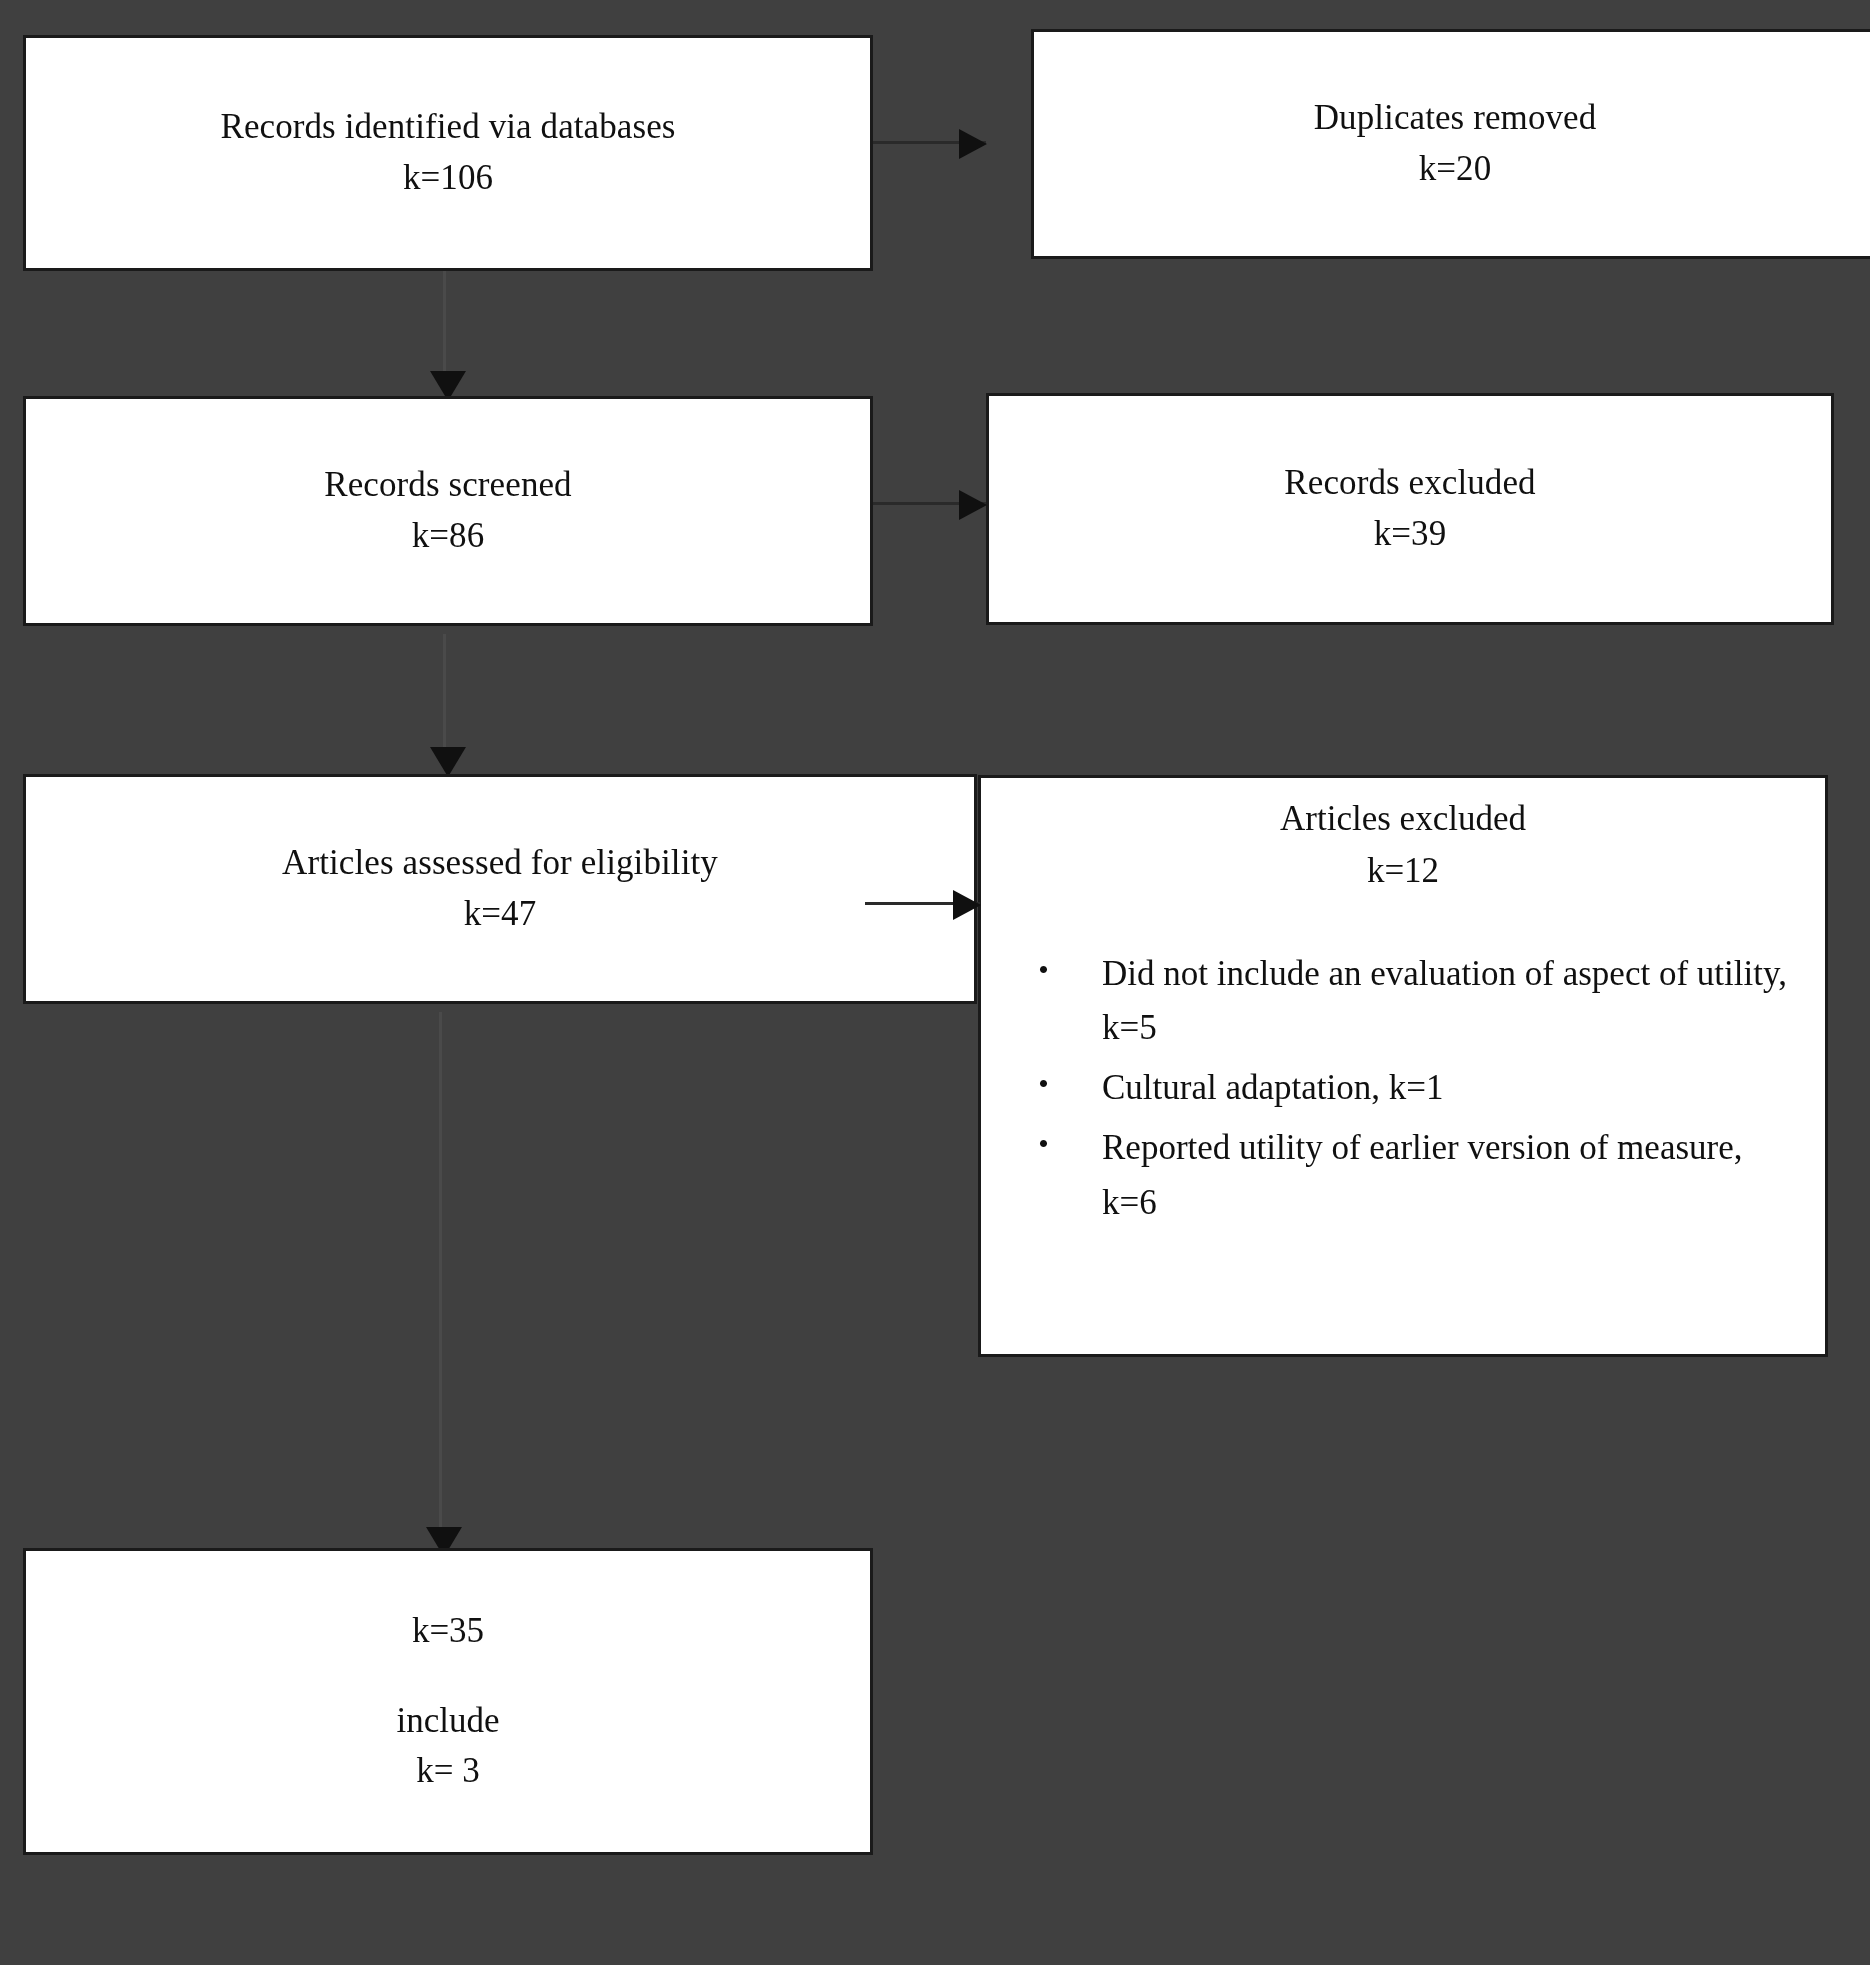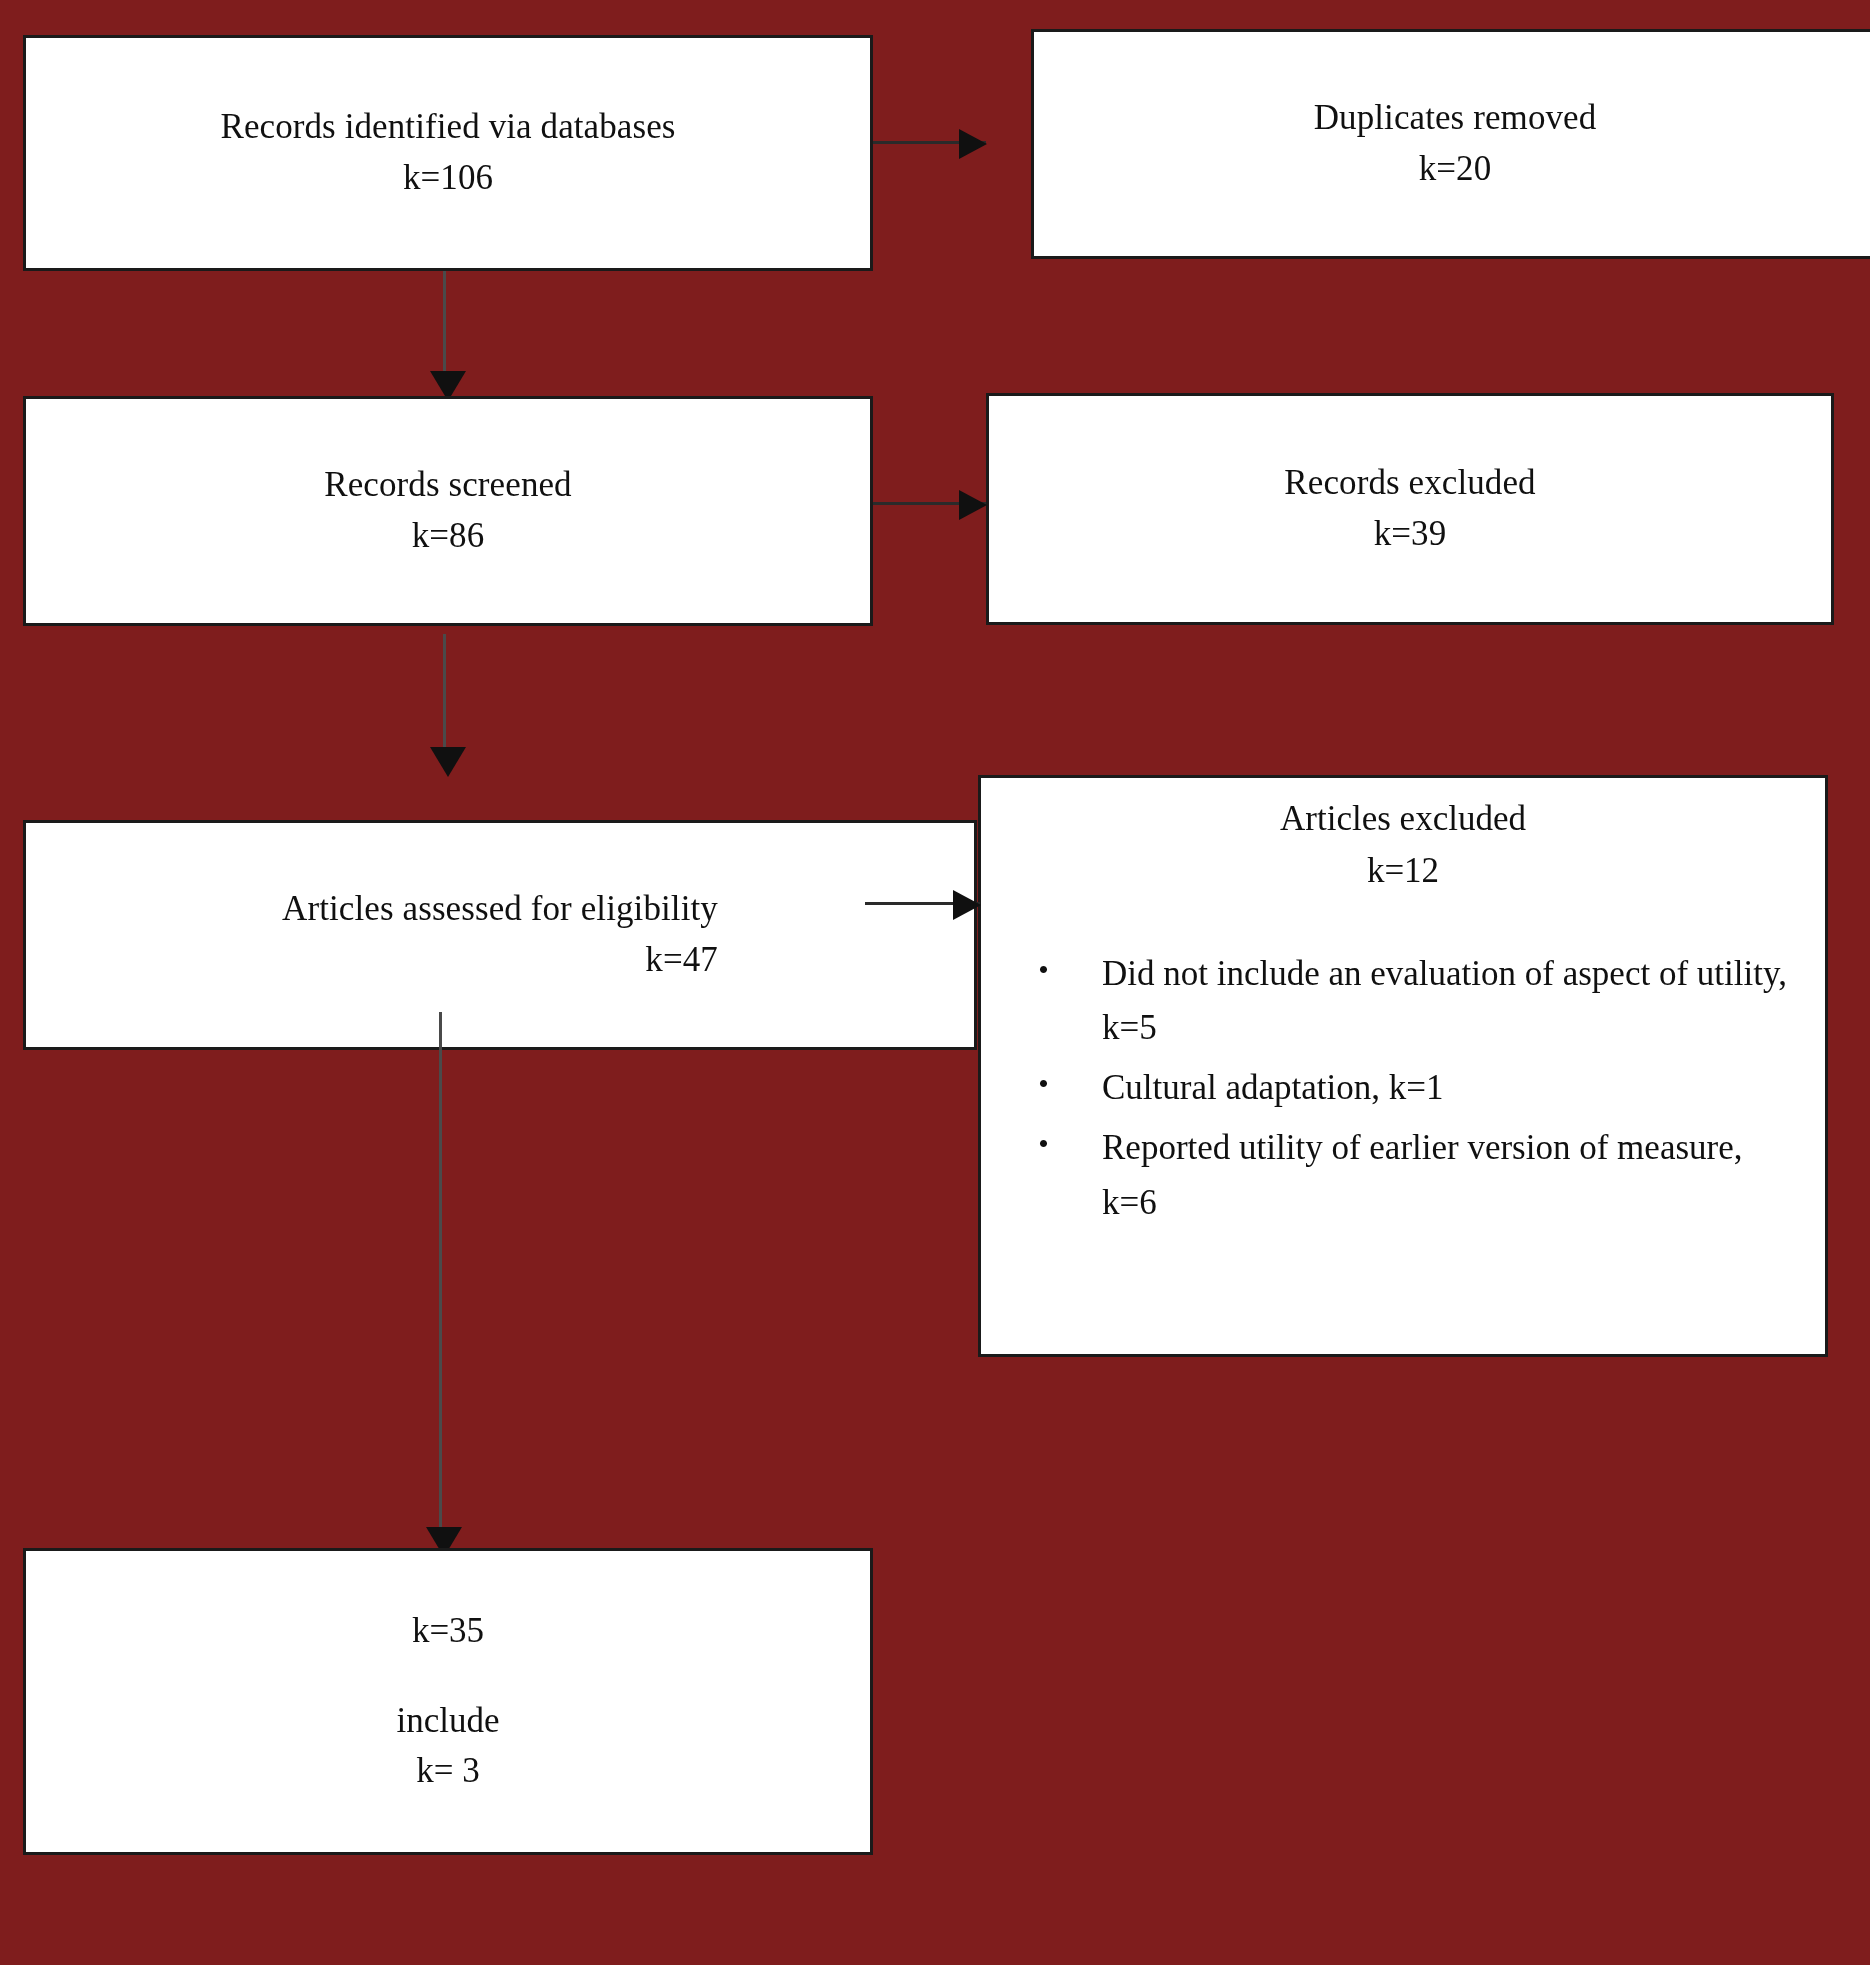--- a/index.html
+++ b/index.html
@@ -5,21 +5,21 @@
 <style>
   html, body {
     margin: 0;
     padding: 0;
     background: #ffffff;
   }
   #canvas {
     position: relative;
     width: 1870px;
     height: 1965px;
-    background: #7f1d1d;
+    background: #404040;
     font-family: "Liberation Serif", "DejaVu Serif", serif;
     color: #101010;
     overflow: hidden;
   }
   .box {
     position: absolute;
     box-sizing: border-box;
     border: 3.4px solid #1a1a1a;
     background: #ffffff;
     display: flex;
@@ -141,21 +141,21 @@
   </div>
 
   <div class="arrow-h" style="left:873px; top:502px; width:113px;">
     <span class="head"></span>
   </div>
 
   <div class="arrow-v" style="left:443px; top:634px; height:116px;">
     <span class="head"></span>
   </div>
 
-  <div class="box" style="left:23px; top:820px; width:954px; height:230px;text-align:right;">
+  <div class="box" style="left:23px; top:774px; width:954px; height:230px;">
     <div class="box-text">Articles assessed for eligibility
 k=47</div>
   </div>
 
   <div class="box excl-box" style="left:978px; top:775px; width:850px; height:582px;">
     <div class="excl-heading">Articles excluded
 k=12</div>
     <ul class="excl-list">
       <li>
         <span class="bullet">•</span>

